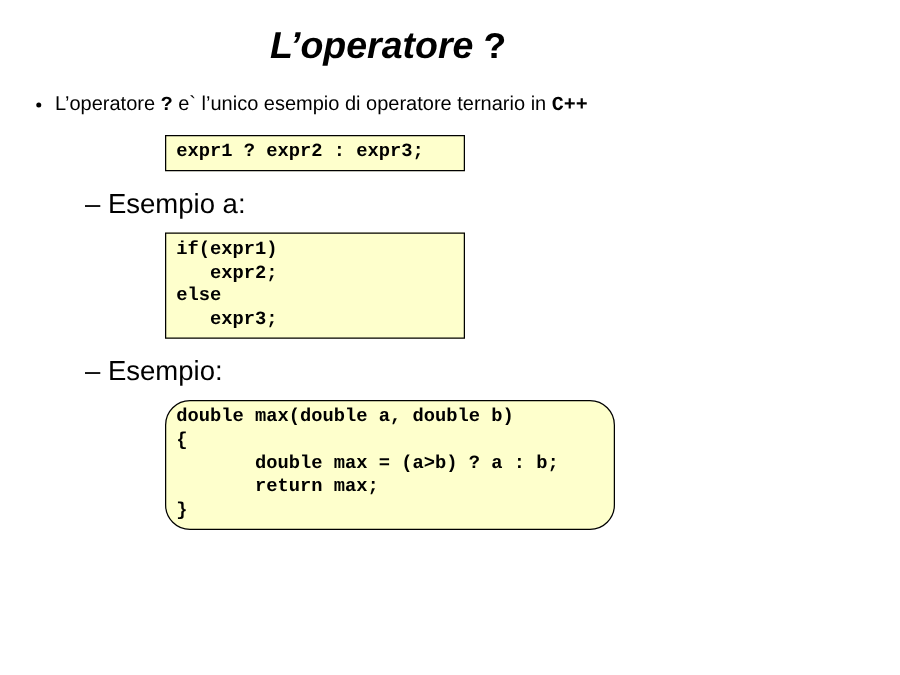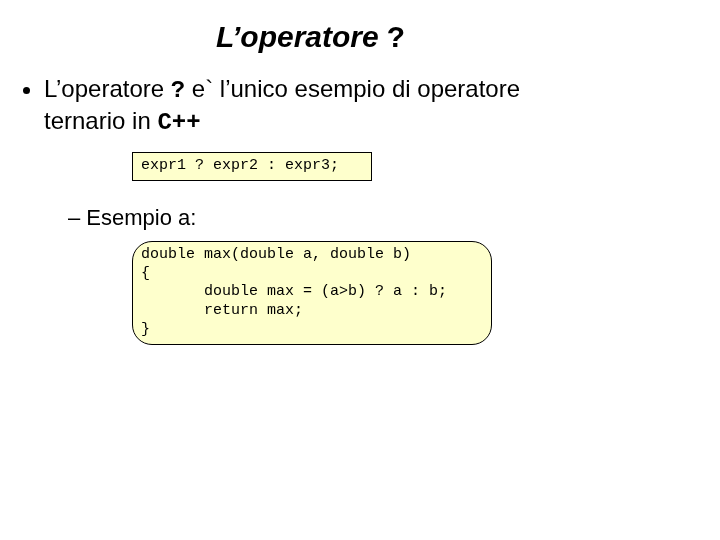--- a/index.html
+++ b/index.html
@@ -28,21 +28,21 @@
     font-family: "Courier New", monospace;
     font-style: normal;
     font-weight: bold;
   }
   ul.lvl1 {
     margin: 0 0 0 10px;
     padding: 0;
     list-style: disc;
   }
   ul.lvl1 > li {
-    font-size: 24px;
+    font-size: 16px;
     line-height: 1.25;
     margin-bottom: 14px;
   }
   ul.lvl2 {
     margin: 10px 0 0 34px;
     padding: 0;
     list-style: none;
   }
   ul.lvl2 > li {
     font-size: 22px;
@@ -51,28 +51,28 @@
   ul.lvl2 > li::before {
     content: "– ";
   }
   .code-inline {
     font-family: "Courier New", monospace;
     font-weight: bold;
   }
   .codebox {
     display: block;
     font-family: "Courier New", monospace;
-    font-weight: normal;
+    font-weight: bold;
     font-size: 15px;
     line-height: 1.25;
     white-space: pre;
     background: #feffcc;
     border: 1px solid #000;
     padding: 4px 8px 4px 8px;
-    margin: 6px 0 24px 98px;
+    margin: 6px 0 13px 98px;
     box-sizing: border-box;
   }
   .cb1 { width: 240px; }
   .cb2 { width: 240px; }
   .cb3 { width: 360px; border-radius: 20px; }
 </style>
 </head>
 <body>
 
 <div class="slide">
@@ -86,21 +86,28 @@
       <span>L’operatore </span><span class="code-inline">?</span><span> e` l’unico esempio di operatore ternario in </span><span class="code-inline">C++</span>
     </li>
   </ul>
 
   <div class="codebox cb1">expr1 ? expr2 : expr3;</div>
 
   <ul class="lvl2">
     <li>Esempio a:</li>
   </ul>
 
+  <div class="codebox cb2">if(expr1)
+   expr2;
+else
+   expr3;</div>
 
+  <ul class="lvl2">
+    <li>Esempio:</li>
+  </ul>
 
   <div class="codebox cb3">double max(double a, double b)
 {
        double max = (a&gt;b) ? a : b;
        return max;
 }</div>
 
 </div>
 
 </body></html>

